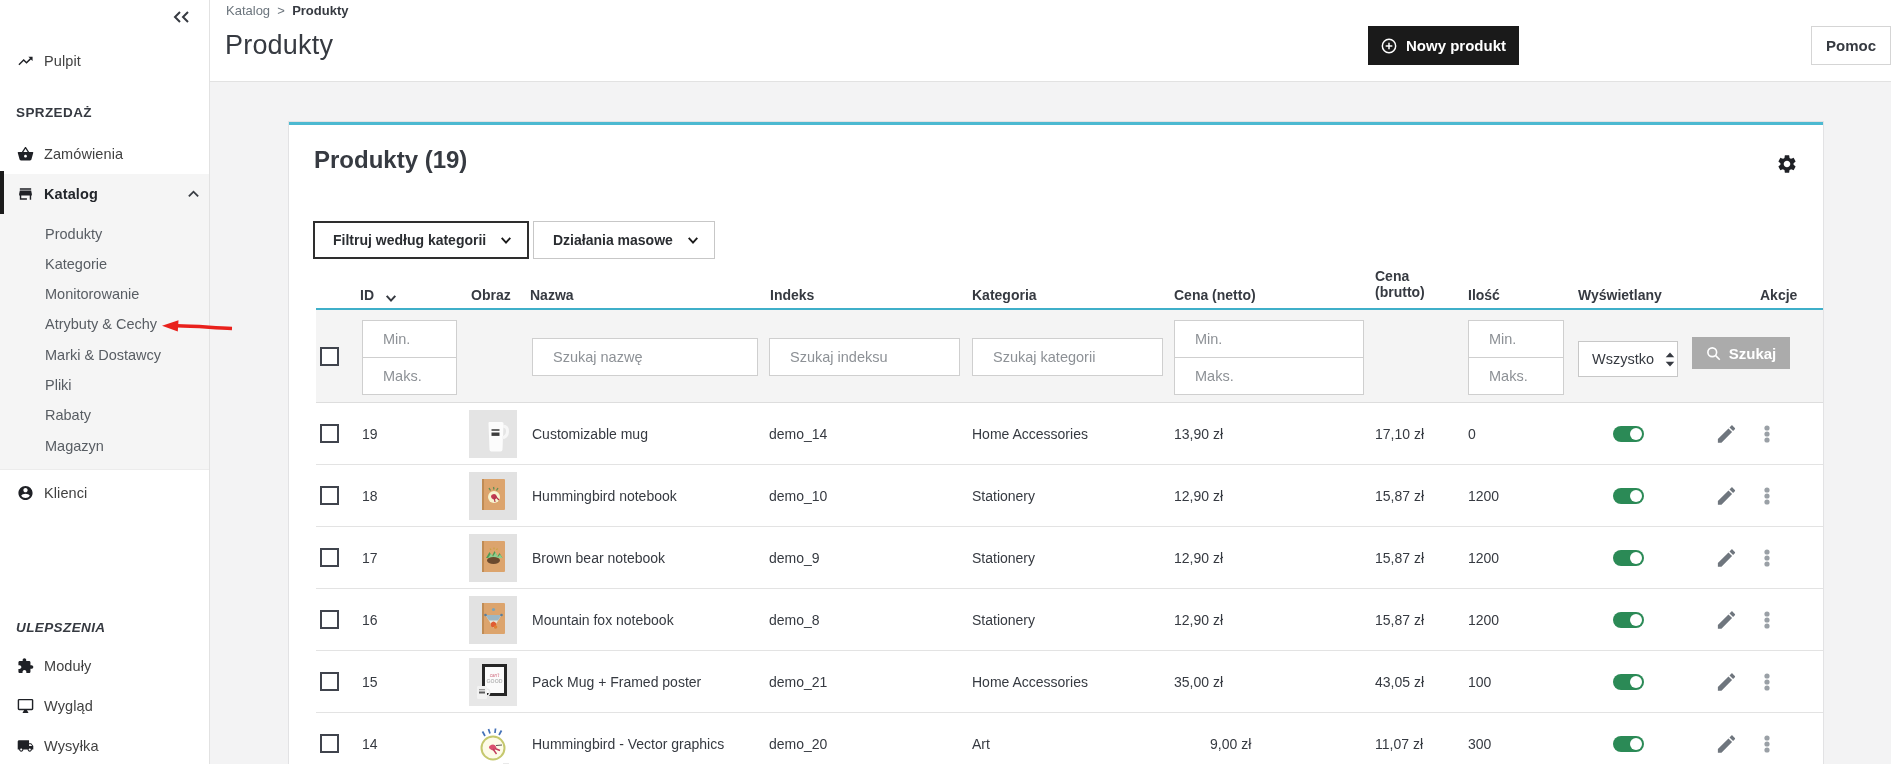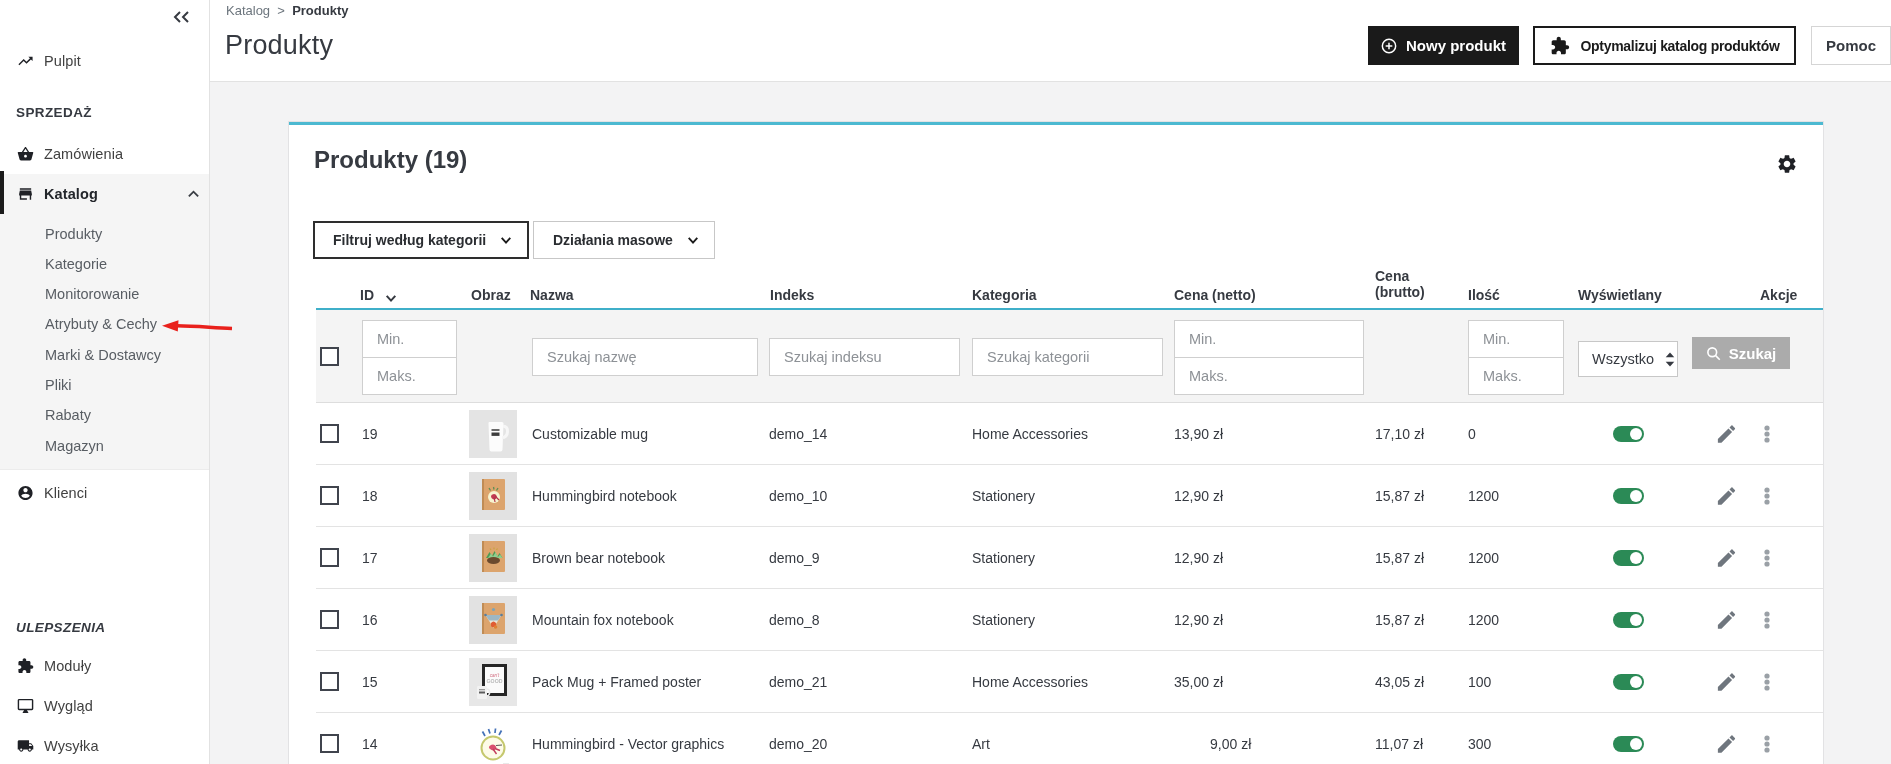--- a/index.html
+++ b/index.html
@@ -39,21 +39,21 @@
   #fbtn2 { left:244px; width:182px; border:1px solid #c7c7c7; padding-left:19px; }
   .fchev { margin-left:14px; width:12px; height:12px; }
 
   
   .th { position:absolute; font-size:14px; font-weight:bold; color:#363a41; }
   #thead-line { position:absolute; left:27px; top:186px; width:1507px; height:2px; background:#3fafc9; }
   #filterrow { position:absolute; left:27px; top:188px; width:1507px; height:93px; background:#f4f4f4; border-bottom:1px solid #ddd; }
   .row { position:absolute; left:27px; width:1507px; height:62px; border-bottom:1px solid #e3e3e3; background:#fff; }
   .cell { position:absolute; top:50%; transform:translateY(-50%); font-size:14px; color:#363a41; }
   .cbx { position:absolute; width:19px; height:19px; background:#fff; border:2px solid #40444d; }
-  input.flt { border:1px solid #cfcfcf; background:#fff; font-family:"Liberation Sans",sans-serif; font-size:14.5px; color:#363a41; padding-left:14px; outline:none; }
+  input.flt { border:1px solid #cfcfcf; background:#fff; font-family:"Liberation Sans",sans-serif; font-size:14.5px; color:#363a41; padding-left:20px; outline:none; }
   input.flt::placeholder { color:#8d9196; }
   .thumb { position:absolute; width:48px; height:48px; top:50%; transform:translateY(-50%); }
   .toggle { position:absolute; left:1297px; width:31px; height:16px; background:#2b8a56; border-radius:8px; top:50%; transform:translateY(-50%); }
   .toggle::after { content:""; position:absolute; right:2px; top:2px; width:12px; height:12px; background:#fff; border-radius:50%; }
   .pencil { position:absolute; left:1399px; top:50%; transform:translateY(-50%); width:23px; height:23px; }
   .dots { position:absolute; left:1448px; top:50%; transform:translateY(-50%); width:6px; height:18px; }
 </style>
 </head>
 <body>
 
@@ -137,26 +137,20 @@
 <div id="header">
   <div id="crumbs">Katalog &nbsp;&gt;&nbsp; <b>Produkty</b></div>
   <div id="pagetitle">Produkty</div>
   <div class="hbtn" id="btn-new">
     <svg style="width:16px;height:16px;margin-right:9px;" viewBox="0 0 24 24" fill="none" stroke="#fff" stroke-width="2.2">
         <circle cx="12" cy="12" r="10"></circle>
         <line x1="12" y1="7" x2="12" y2="17"></line>
         <line x1="7" y1="12" x2="17" y2="12"></line>
       </svg>
     <span>Nowy produkt</span>
-  </div>
-  <div class="hbtn" id="btn-opt">
-    <svg style="width:20px;height:20px;margin-right:11px;" viewBox="0 0 24 24" fill="#1a1a1a">
-        <path d="M20.5 11H19V7c0-1.1-.9-2-2-2h-4V3.5C13 2.12 11.88 1 10.5 1S8 2.12 8 3.5V5H4c-1.1 0-1.99.9-1.99 2v3.8H3.5c1.49 0 2.7 1.21 2.7 2.7s-1.21 2.7-2.7 2.7H2V20c0 1.1.9 2 2 2h3.8v-1.5c0-1.49 1.21-2.7 2.7-2.7 1.49 0 2.7 1.21 2.7 2.7V22H17c1.1 0 2-.9 2-2v-4h1.5c1.38 0 2.5-1.12 2.5-2.5S21.88 11 20.5 11z"></path>
-      </svg>
-    <span>Optymalizuj katalog produktów</span>
   </div>
   <div class="hbtn" id="btn-help">
       <span>Pomoc</span>
     </div>
 </div>
 
 <div id="panel">
   <div id="panel-teal"></div>
   <div id="ptitle">Produkty (19)</div>
   <svg id="gear" viewBox="0 0 24 24" fill="#1f2126">

